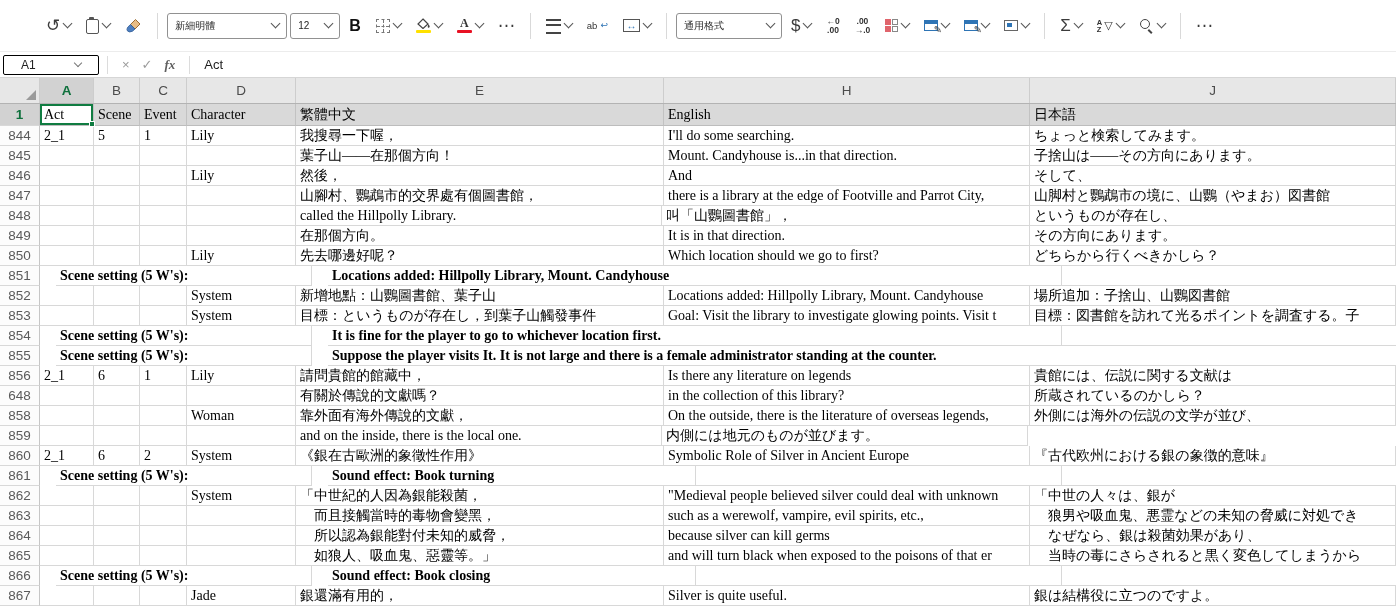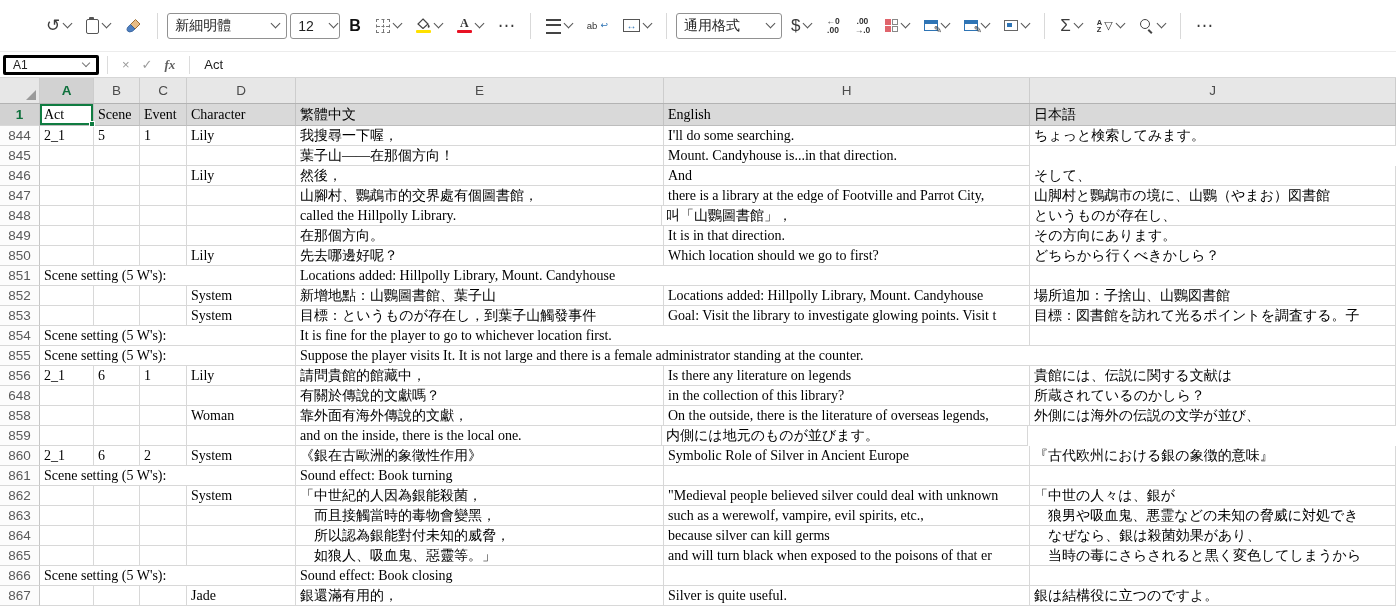--- a/index.html
+++ b/index.html
@@ -8,21 +8,21 @@
 
   
   .toolbar{height:52px;box-sizing:border-box;display:flex;align-items:center;
            padding:0 14px 0 40px;gap:3px;background:#fff;border-bottom:1px solid #ececec;}
   .tbtn{height:30px;display:flex;align-items:center;gap:4px;padding:0 6px;border-radius:4px;color:#3b3b3b;cursor:default;}
   .tsep{width:1px;height:26px;background:#d9d9d9;margin:0 6px;flex:none;}
   .chev{width:6px;height:6px;border-right:1.4px solid #555;border-bottom:1.4px solid #555;
         transform:rotate(45deg);margin-top:-4px;flex:none;}
   .combo{height:26px;box-sizing:border-box;border:1px solid #919191;border-radius:3px;background:#fff;
          display:flex;align-items:center;justify-content:space-between;padding:0 7px;gap:16px;
-         font-size:14px;color:#1f1f1f;}
+         font-size:10px;color:#1f1f1f;}
   .w-font{width:120px;} .w-size{width:50px;} .w-numfmt{width:106px;}
   .glyph16{font-size:17px;line-height:17px;color:#3b3b3b;}
   .boldB{font-size:16px;font-weight:800;color:#111;}
   .stack{display:flex;flex-direction:column;align-items:center;gap:1px;}
   .swatch{width:15px;height:3.5px;border-radius:1px;}
   .alet{font-size:12px;font-weight:bold;line-height:11px;color:#333;font-family:"Liberation Serif",serif;}
   .i-clip{width:11px;height:13px;border:1.4px solid #555;border-radius:2px;position:relative;margin-top:2px;}
   .i-clip::before{content:"";position:absolute;top:-3px;left:2px;width:4.5px;height:3px;background:#555;border-radius:1px;}
   .i-borders{width:14px;height:14px;box-sizing:border-box;border:1px dashed #777;position:relative;}
   .i-borders::before{content:"";position:absolute;left:50%;top:0;bottom:0;border-left:1px dashed #777;}
@@ -46,22 +46,22 @@
   .i-sort .az{display:flex;flex-direction:column;font-size:7.5px;line-height:7px;font-weight:bold;color:#333;}
   .i-sort .fun{font-size:11px;color:#333;}
   .i-find{position:relative;width:15px;height:15px;}
   .i-find::before{content:"";position:absolute;left:1px;top:1px;width:8px;height:8px;border:1.7px solid #444;border-radius:50%;}
   .i-find::after{content:"";position:absolute;left:10.5px;top:10.5px;width:5px;height:2px;background:#444;
                  transform:rotate(45deg);transform-origin:0 0;}
 
   
   .fbar{height:26px;box-sizing:border-box;display:flex;align-items:center;background:#fff;
         border-bottom:1px solid #d6d6d6;padding-left:3px;}
-  .namebox{width:96px;height:20px;box-sizing:border-box;border:3px solid #000000;border-radius:2px;
-           display:flex;align-items:center;justify-content:space-between;padding:0 7px;font-size:12px;color:#222;}
+  .namebox{width:96px;height:20px;box-sizing:border-box;border:1px solid #000000;border-radius:2px;
+           display:flex;align-items:center;justify-content:space-between;padding:0 17px;font-size:12px;color:#222;}
   .namebox .chev{width:5px;height:5px;border-color:#777;}
   .fsep{width:1px;height:18px;background:#dcdcdc;margin:0 8px;}
   .fico{font-size:13px;color:#9a9a9a;padding:0 6px;}
   .fico.fx{font-family:"Liberation Serif","DejaVu Serif",serif;font-style:italic;color:#5f5f5f;font-weight:bold;}
   .fvalue{font-size:13px;color:#1c1c1c;margin-left:6px;}
 
   
   .sheet{width:1396px;}
   .colhead-row{display:flex;height:26px;box-sizing:border-box;background:#e7e7e7;border-bottom:1px solid #b3b3b3;}
   .corner{width:40px;flex:none;box-sizing:border-box;border-right:1px solid #cdcdcd;position:relative;background:#e7e7e7;}
@@ -72,21 +72,21 @@
   .row{display:flex;height:20px;}
   .row.r1{height:22px;}
   .gut{width:40px;flex:none;box-sizing:border-box;border-right:1px solid #c6c6c6;border-bottom:1px solid #d8d8d8;
        font-size:13.5px;line-height:20px;color:#5a5a5a;text-align:center;background:#fcfcfc;}
   .r1 .gut{line-height:22px;}
   .gut.hl{background:#d2d2d2;color:#0e703c;font-weight:600;}
   .cell{flex:none;box-sizing:border-box;border-right:1px solid #d8d8d8;border-bottom:1px solid #d8d8d8;
         padding:0 3px 0 4px;font-family:"Liberation Serif","DejaVu Serif",serif;font-size:14px;line-height:19px;
         color:#000;white-space:nowrap;overflow:hidden;}
   .r1 .cell{background:#d9d9d9;line-height:21px;border-right-color:#c2c2c2;border-bottom-color:#bdbdbd;}
-  .b{font-weight:normal;}
+  .b{font-weight:bold;margin-left:16px;}
   .w-a{width:54px;} .w-b{width:46px;} .w-c{width:47px;} .w-d{width:109px;}
   .w-e{width:368px;} .w-h{width:366px;} .w-j{width:366px;}
   .span-ad{width:256px;} .span-eh{width:734px;} .span-ehj{width:1100px;}
   .sel{background:#fff !important;box-shadow:inset 0 0 0 2px #107c41;position:relative;overflow:visible;z-index:2;}
   .sel::after{content:"";position:absolute;right:-2px;bottom:-2px;width:4px;height:4px;background:#107c41;border:1px solid #fff;}
 </style>
 </head>
 <body>
 
 <div class="toolbar">
@@ -278,20 +278,21 @@
         <div class="cell w-j">ちょっと検索してみます。</div>
       </div>
       <div class="row">
         <div class="gut">845</div>
         <div class="cell w-a"></div>
         <div class="cell w-b"></div>
         <div class="cell w-c"></div>
         <div class="cell w-d"></div>
         <div class="cell w-e">葉子山——在那個方向！</div>
         <div class="cell w-h">Mount. Candyhouse is...in that direction.</div>
+        <div class="cell w-j">子捨山は——その方向にあります。</div>
       </div>
       <div class="row">
         <div class="gut">846</div>
         <div class="cell w-a"></div>
         <div class="cell w-b"></div>
         <div class="cell w-c"></div>
         <div class="cell w-d">Lily</div>
         <div class="cell w-e">然後，</div>
         <div class="cell w-h">And</div>
         <div class="cell w-j">そして、</div>

